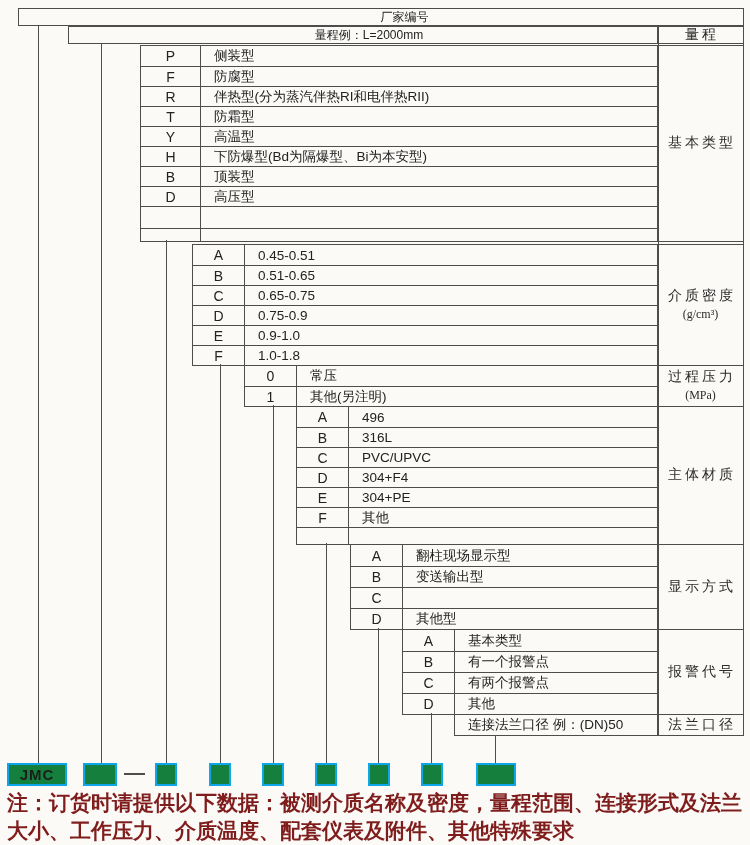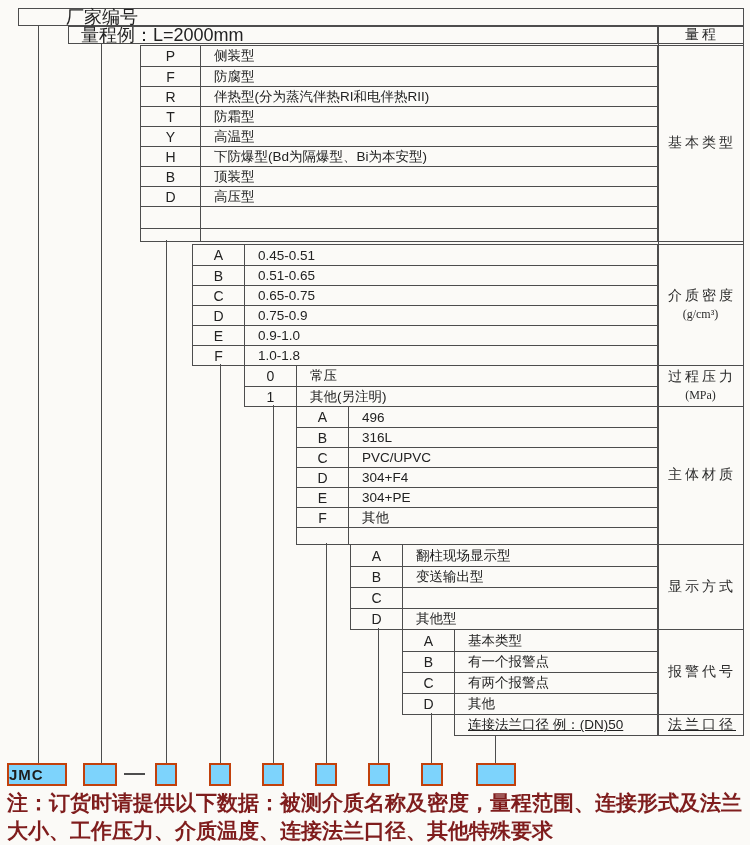--- a/index.html
+++ b/index.html
@@ -4,42 +4,42 @@
 <style>
   html,body{margin:0;padding:0;background:#ffffff;}
   #stage{
     position:relative;width:750px;height:845px;background:#fbfaf7;
     font-family:"Liberation Sans",sans-serif;color:#222;overflow:hidden;
   }
   *{box-sizing:border-box;}
   .vline{position:absolute;width:1px;background:#4d4d4d;}
   
   .toprow{position:absolute;border:1px solid #4d4d4d;display:flex;align-items:stretch;}
-  .toprow .main{flex:1;display:flex;align-items:center;font-size:18px;}
+  .toprow .main{flex:1;display:flex;align-items:center;font-size:12px;justify-content:center;}
   .toprow .main .txt{white-space:nowrap;}
   .label-cell{
     width:86px;border-left:1px solid #4d4d4d;display:flex;flex-direction:column;
     align-items:center;justify-content:center;font-family:"Liberation Serif",serif;
     font-size:14px;color:#2c2c2c;text-align:center;line-height:1.35;
   }
   .label-cell .lab{letter-spacing:3px;text-indent:3px;white-space:nowrap;}
   .label-cell .sublab{letter-spacing:0;font-size:12px;white-space:nowrap;}
   
   .section{position:absolute;border:1px solid #4d4d4d;display:flex;align-items:stretch;background:transparent;}
   .rows{display:flex;flex-direction:column;flex:1;}
   .trow{display:flex;align-items:stretch;}
   .trow + .trow{border-top:1px solid #4d4d4d;}
   .code-cell{
     border-right:1px solid #4d4d4d;display:flex;align-items:center;justify-content:center;
     font-size:14px;flex:0 0 auto;
   }
   .desc-cell{flex:1;display:flex;align-items:center;padding-left:13px;font-size:13.5px;white-space:nowrap;}
   
-  .mbox{position:absolute;border:2px solid #c2410c;background:#7dd3fc;
-        display:flex;align-items:center;justify-content:flex-start;}
+  .mbox{position:absolute;border:2px solid #0ea5e9;background:#15803d;
+        display:flex;align-items:center;justify-content:center;}
   .jmc-text{font-size:15px;font-weight:bold;letter-spacing:1px;color:#1d1d1d;}
   .dash{position:absolute;background:#4d4d4d;}
   
   .note{
     position:absolute;left:7px;width:740px;color:#7f1d1d;font-weight:bold;
     font-size:21px;line-height:27px;white-space:nowrap;
   }
 </style>
 </head>
 <body>
@@ -235,21 +235,21 @@
             <div class="code-cell" style="width: 52px;">D</div>
             <div class="desc-cell">其他</div>
           </div>
         </div>
         <div class="label-cell">
           <div class="lab">报警代号</div>
         </div>
       </div>
     </div>
 
-  <div class="section" style="left:454px;top:714px;width:290px;height:22px;text-decoration:underline;">
+  <div class="section" style="left:454px;top:714px;width:290px;height:22px;">
     <div class="rows">
       <div class="trow" style="height:20px;">
         <div class="desc-cell">连接法兰口径 例：(DN)50</div>
       </div>
     </div>
     <div class="label-cell">
       <div class="lab">法兰口径</div>
     </div>
   </div>
 
@@ -273,15 +273,15 @@
       <div class="mbox" style="left: 476px; top: 763px; width: 40px; height: 23px;"></div>
     </div>
 
   <div class="mbox" style="left:7px;top:763px;width:60px;height:23px;">
     <span class="jmc-text">JMC</span>
   </div>
 
   <div class="dash" style="left:124px;top:773px;width:21px;height:2px;"></div>
 
   <div class="note" style="top:789px;">注：订货时请提供以下数据：被测介质名称及密度，量程范围、连接形式及法兰</div>
-  <div class="note" style="top:817px;">大小、工作压力、介质温度、连接法兰口径、其他特殊要求</div>
+  <div class="note" style="top:817px;">大小、工作压力、介质温度、配套仪表及附件、其他特殊要求</div>
 
 </div>
 
 </body></html>

